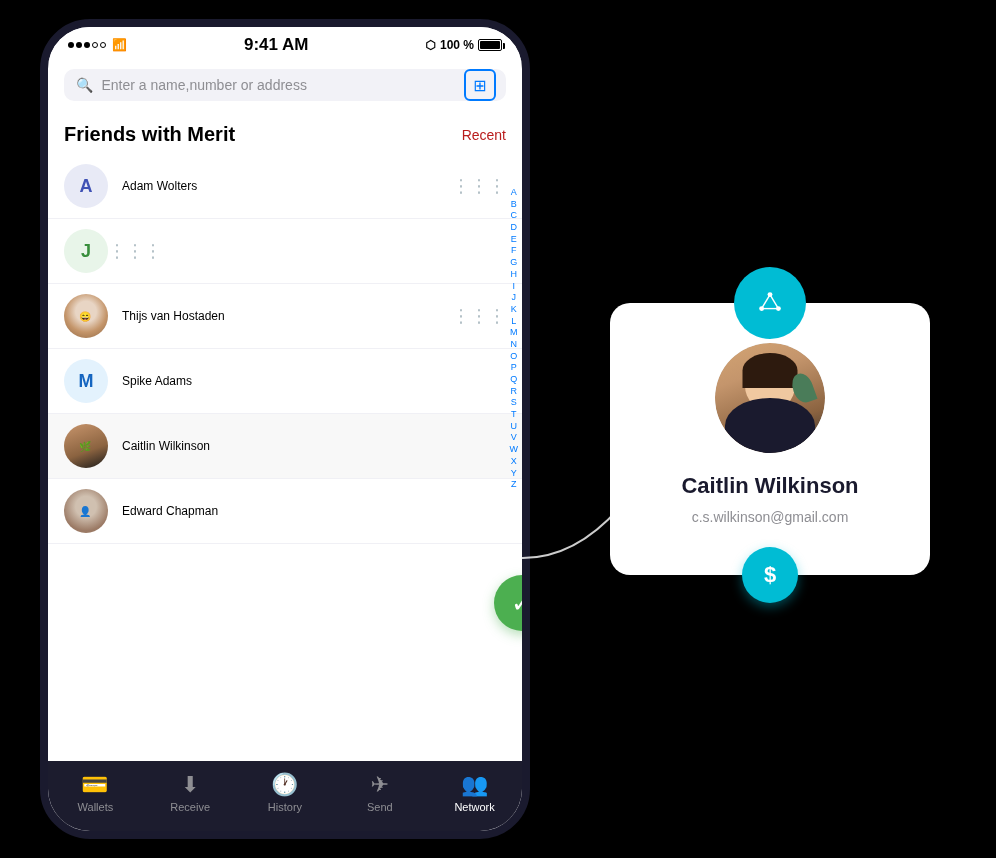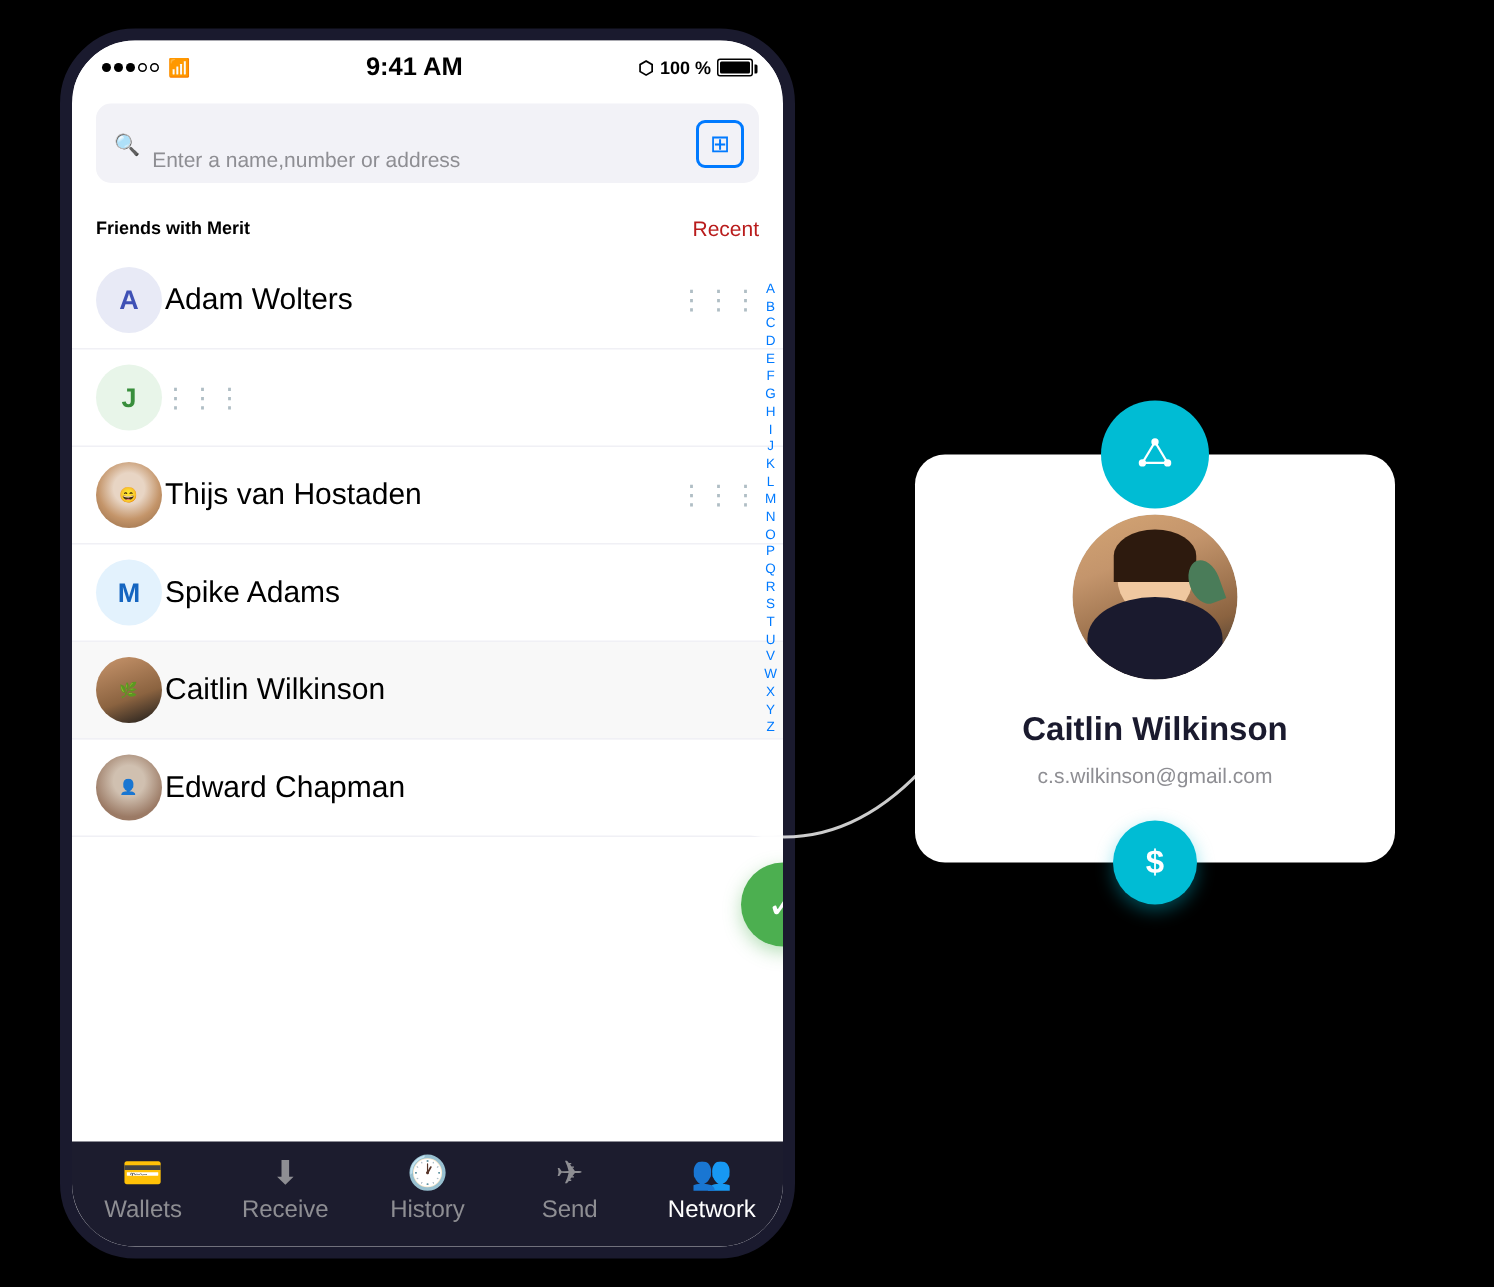--- a/index.html
+++ b/index.html
@@ -85,41 +85,40 @@
       align-items: center;
       gap: 8px;
       position: relative;
     }
 
     .search-icon-wrap { color: #8e8e93; font-size: 14px; }
     .search-input-display {
       flex: 1;
       font-size: 14px;
       color: #8e8e93;
-      margin-top: 21px;
     }
 
     .qr-button {
       position: absolute; right: 10px;
       width: 32px; height: 32px;
       border: 2px solid #007aff;
       border-radius: 6px;
       display: flex; align-items: center; justify-content: center;
       cursor: pointer;
     }
     .qr-inner { font-size: 16px; color: #007aff; }
 
     
     .section-header {
       display: flex;
       justify-content: space-between;
       align-items: center;
       padding: 12px 16px 8px;
     }
-    .section-title { font-size: 12px; font-weight: 700; color: #000; }
+    .section-title { font-size: 20px; font-weight: 700; color: #000; }
     .section-link { font-size: 14px; color: #b91c1c; cursor: pointer; }
 
     
     .contact-item {
       display: flex;
       align-items: center;
       padding: 10px 16px;
       border-bottom: 1px solid #f0f0f5;
       cursor: pointer;
     }
@@ -127,21 +126,21 @@
     .avatar {
       width: 44px; height: 44px; border-radius: 50%;
       display: flex; align-items: center; justify-content: center;
       font-size: 18px; font-weight: 600; flex-shrink: 0;
       overflow: hidden;
     }
     .avatar-a { background: #e8eaf6; color: #3f51b5; }
     .avatar-j { background: #e8f5e9; color: #388e3c; }
     .avatar-m { background: #e3f2fd; color: #1565c0; }
 
-    .contact-name { flex: 1; margin-left: 2px; font-size: 20px; color: #000; font-weight: 400; }
+    .contact-name { flex: 1; margin-left: 14px; font-size: 12px; color: #000; font-weight: 400; }
 
     .merit-icon {
       color: #b0bec5;
       font-size: 18px;
     }
 
     
     .alpha-sidebar {
       position: absolute;
       right: 4px;
@@ -173,21 +172,21 @@
       align-items: center;
       gap: 3px;
       cursor: pointer;
       color: #8e8e93;
       min-width: 60px;
     }
 
     .tab-item.active { color: #fff; }
 
     .tab-icon { font-size: 22px; }
-    .tab-label { font-size: 16px; }
+    .tab-label { font-size: 11px; }
 
     
     .checkmark-bubble {
       position: absolute;
       right: -28px;
       bottom: 200px;
       width: 56px; height: 56px;
       background: #4caf50;
       border-radius: 50%;
       display: flex; align-items: center; justify-content: center;

